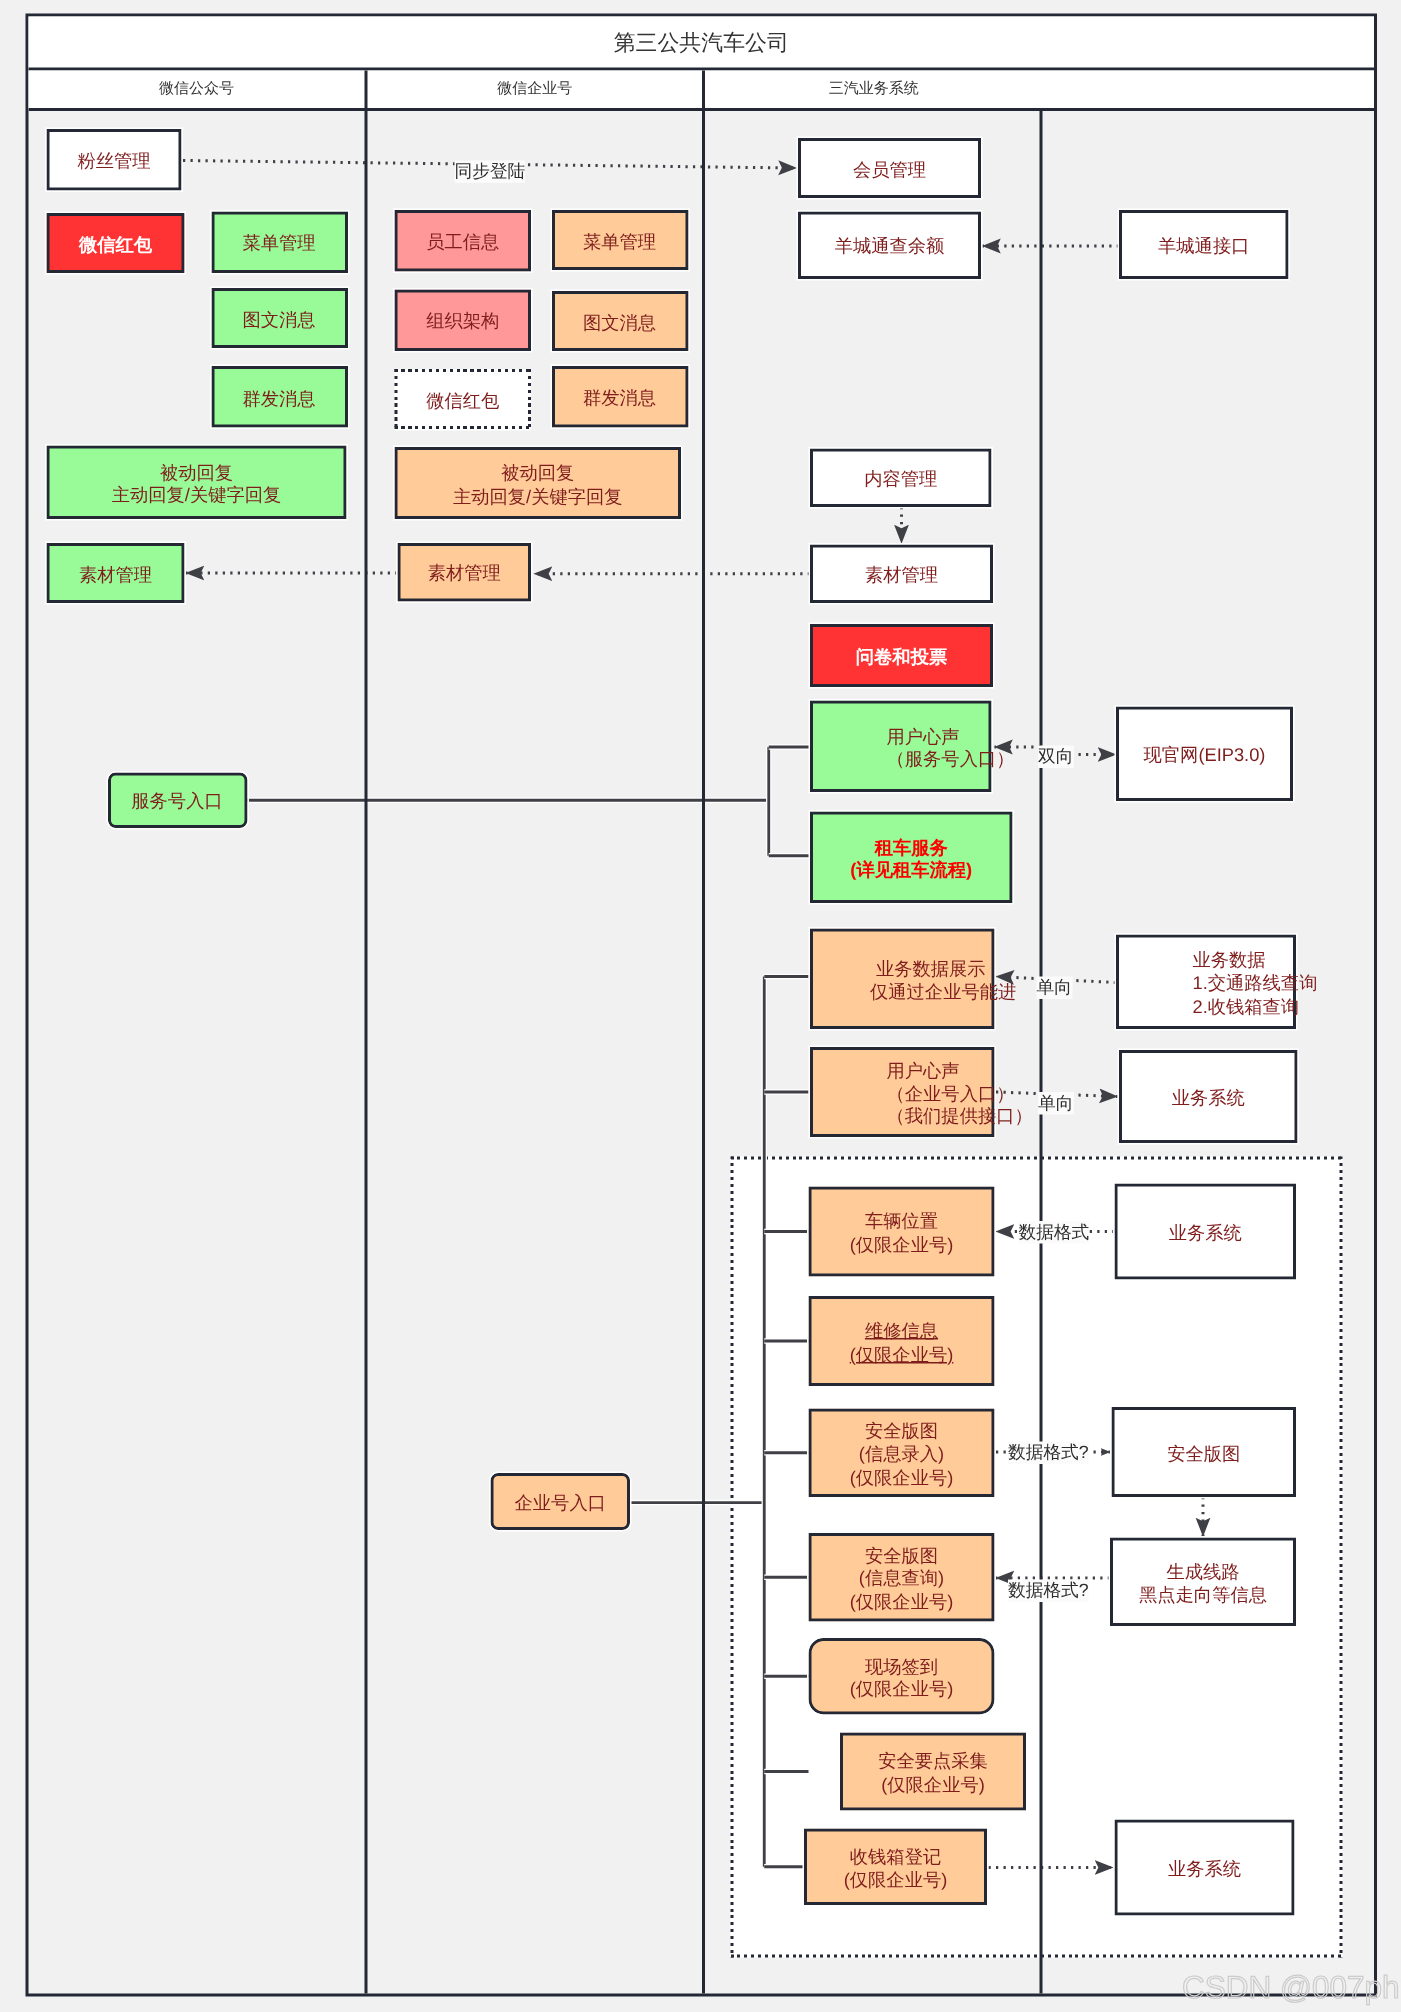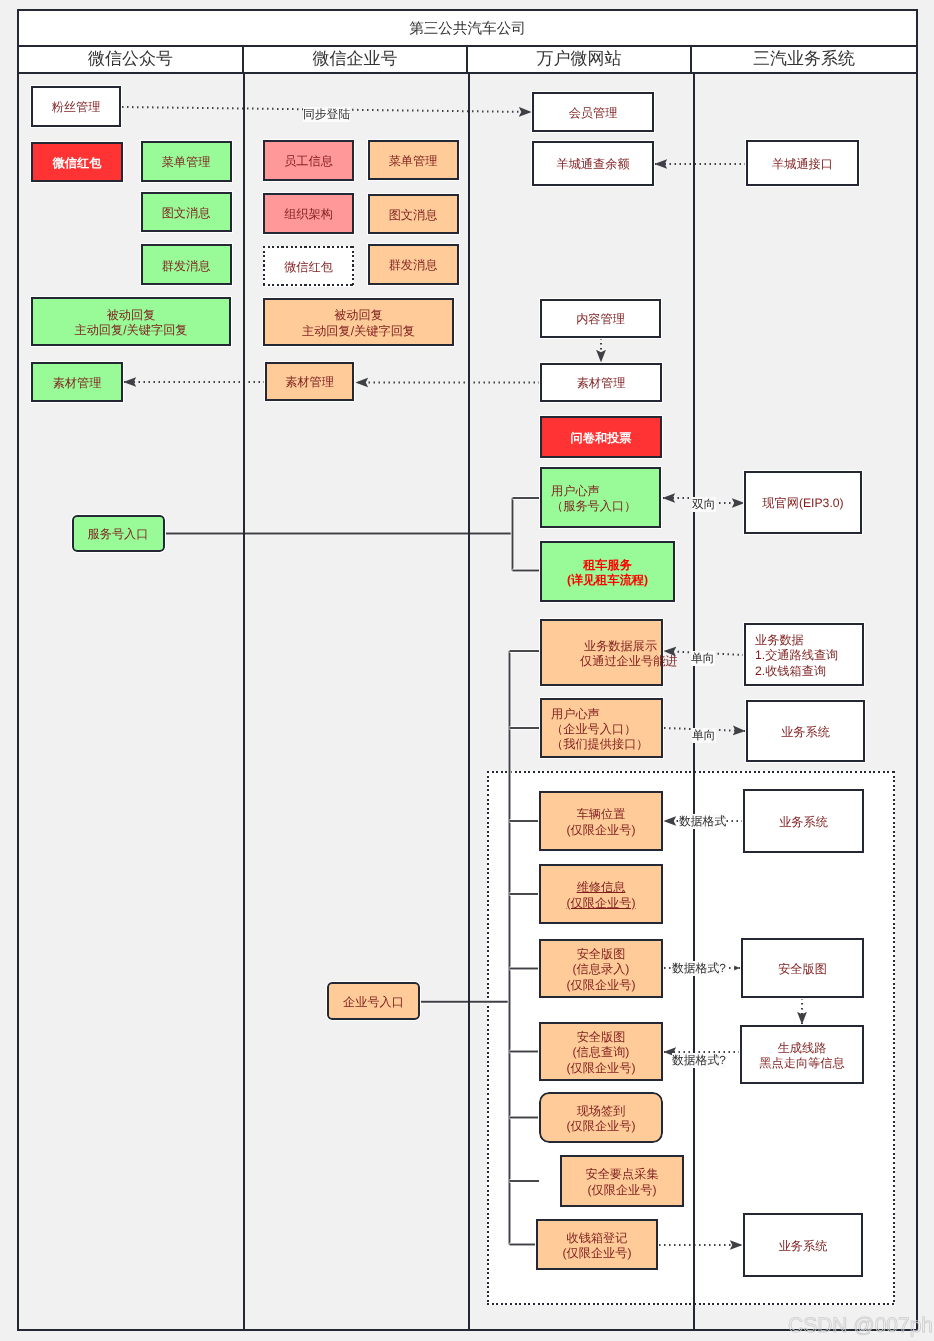--- a/index.html
+++ b/index.html
@@ -5,21 +5,21 @@
 <style>
   html,body{margin:0;padding:0;background:#f1f1f1;-webkit-font-smoothing:antialiased;text-rendering:geometricPrecision;}
   body{width:934px;height:1341px;font-family:"Liberation Sans",sans-serif;overflow:hidden;}
   #canvas{position:relative;width:934px;height:1341px;background:#f1f1f1;opacity:0.999;}
   #frame{position:absolute;box-sizing:border-box;border:2.3px solid #232834;background:#f1f1f1;}
   .title-row{opacity:0.999;position:absolute;left:0;top:0;right:0;box-sizing:border-box;background:#fff;
      border-bottom:2.3px solid #232834;display:flex;align-items:center;justify-content:center;
      font-size:14.6px;color:#333;padding-top:3px;}
   .hdr-row{position:absolute;left:0;right:0;box-sizing:border-box;background:#fff;
      border-bottom:2.3px solid #232834;display:flex;}
-  .hdr-cell{opacity:0.999;box-sizing:border-box;display:flex;align-items:center;justify-content:center;font-size:17px;color:#333;
+  .hdr-cell{opacity:0.999;box-sizing:border-box;display:flex;align-items:center;justify-content:center;font-size:10px;color:#333;
      border-right:2.3px solid #232834;}
   .hdr-cell:last-child{border-right:none;}
   .coldiv{position:absolute;width:2.3px;background:#232834;}
   .dotgroup{position:absolute;box-sizing:border-box;background:#fff;z-index:1;}
   .dotgroup::before{content:"";position:absolute;left:0;top:0;right:0;bottom:0;background-image:repeating-linear-gradient(90deg,#232834 0 2px,transparent 2px 4.6px),repeating-linear-gradient(90deg,#232834 0 2px,transparent 2px 4.6px),repeating-linear-gradient(180deg,#232834 0 2px,transparent 2px 4.6px),repeating-linear-gradient(180deg,#232834 0 2px,transparent 2px 4.6px);background-size:100% 2px,100% 2px,2px 100%,2px 100%;background-position:0 0,0 100%,0 0,100% 0;background-repeat:no-repeat;}
   svg#wires{z-index:2;}
   #nodelayer{position:absolute;left:0;top:0;width:934px;height:1341px;z-index:3;opacity:0.999;}
   #labellayer{position:absolute;left:0;top:0;width:934px;height:1341px;z-index:4;opacity:0.999;}
   .coldiv{z-index:2;}
   .node{position:absolute;box-sizing:border-box;border:2.2px solid #232834;outline:1px solid #fff;display:flex;
@@ -30,43 +30,40 @@
      background-image:
        repeating-linear-gradient(90deg,#232834 0 2.2px,transparent 2.2px 4.6px),
        repeating-linear-gradient(90deg,#232834 0 2.2px,transparent 2.2px 4.6px),
        repeating-linear-gradient(180deg,#232834 0 2.2px,transparent 2.2px 4.6px),
        repeating-linear-gradient(180deg,#232834 0 2.2px,transparent 2.2px 4.6px);
      background-size:100% 2.2px,100% 2.2px,2.2px 100%,2.2px 100%;
      background-position:0 0,0 100%,0 0,100% 0;background-repeat:no-repeat;}
   .node.rounded{border-radius:5px;}
   .node .lbl{width:100%;position:relative;top:1.5px;opacity:0.999;}
   .node.lft{justify-content:flex-start;text-align:left;}
-  .node.lft .lbl{padding-left:9px;}
+  .node.lft .lbl{padding-left:9px;margin-left:40px;}
   svg#wires{position:absolute;left:0;top:0;width:934px;height:1341px;overflow:visible;}
   .elabel{opacity:0.999;position:absolute;background:#fbfbfb;font-size:11.8px;color:#2d2d2d;line-height:14px;
      height:15px;white-space:nowrap;text-align:center;}
   .wm{opacity:0.999;position:absolute;font-size:21px;color:transparent;-webkit-text-stroke:0.8px #cccccc;white-space:nowrap;font-family:"Liberation Sans",sans-serif;line-height:1;z-index:5;}
 </style>
 </head>
 <body>
 
 <div id="canvas">
   <div id="frame" style="left: 17px; top: 8.6px; width: 901px; height: 1322.4px;">
     <div class="title-row" style="height: 36.2px;">
       <span>第三公共汽车公司</span>
     </div>
     <div class="hdr-row" id="hdrrow" style="top: 36.2px; height: 27px;">
         <div class="hdr-cell" style="width: 226px;">
           <span>微信公众号</span>
         </div>
         <div class="hdr-cell" style="width: 225px;">
           <span>微信企业号</span>
-        </div>
-        <div class="hdr-cell" style="width: 225px;">
-          <span>万户微网站</span>
         </div>
         <div class="hdr-cell" style="width: 225px;">
           <span>三汽业务系统</span>
         </div>
       </div>
   </div>
   <svg id="wires">
     <defs>
       <marker id="ah" viewBox="0 0 12 10" refX="11.6" refY="5" markerWidth="6.3" markerHeight="5.3" orient="auto-start-reverse" markerUnits="strokeWidth">
         <path d="M 0 0.3 L 12 5 L 0 9.7 L 2.3 5 Z" fill="#3f3f46"></path>

